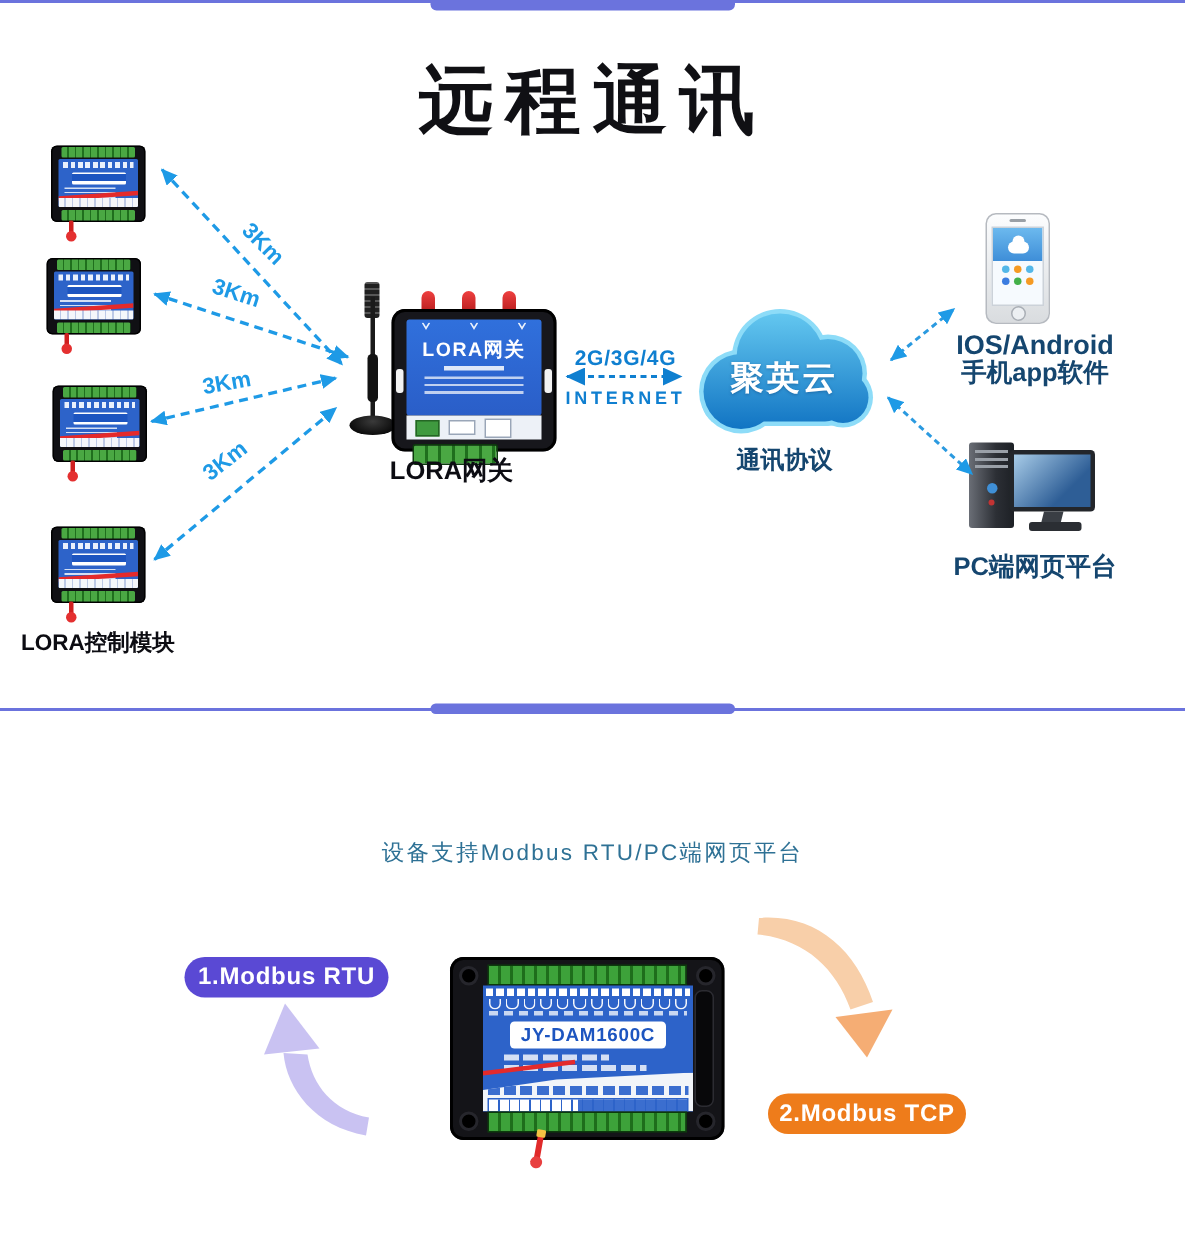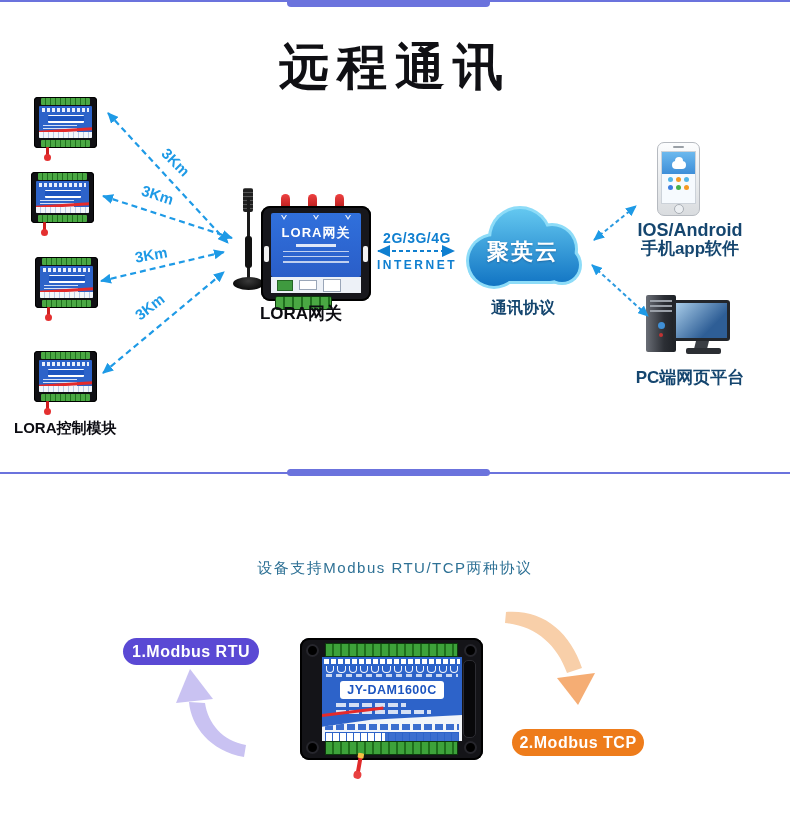--- a/index.html
+++ b/index.html
@@ -323,21 +323,21 @@
       <div class="pc-screenface"></div>
     </div>
     <div class="pc-stand"></div>
     <div class="pc-base"></div>
   </div>
   <div class="cap-navy" style="left:627px;top:369px;width:126px;font-size:17px;">PC端网页平台</div>
 
   <div class="rule-thin" style="top:472px;"></div>
   <div class="rule-thick mid" style="top:469px;"></div>
 
-  <div class="subtitle" style="top:559px;">设备支持Modbus RTU/TCP两种协议</div>
+  <div class="subtitle" style="top:559px;">设备支持Modbus RTU/PC端网页平台</div>
 
   <div class="pill pill-rtu">1.Modbus RTU</div>
   <div class="pill pill-tcp">2.Modbus TCP</div>
 
   <div class="dev2">
     <div class="d2-body"></div>
     <div class="d2-screw" style="left:6px;top:6px;"></div>
     <div class="d2-screw" style="right:6px;top:6px;"></div>
     <div class="d2-screw" style="left:6px;bottom:6px;"></div>
     <div class="d2-screw" style="right:6px;bottom:6px;"></div>

